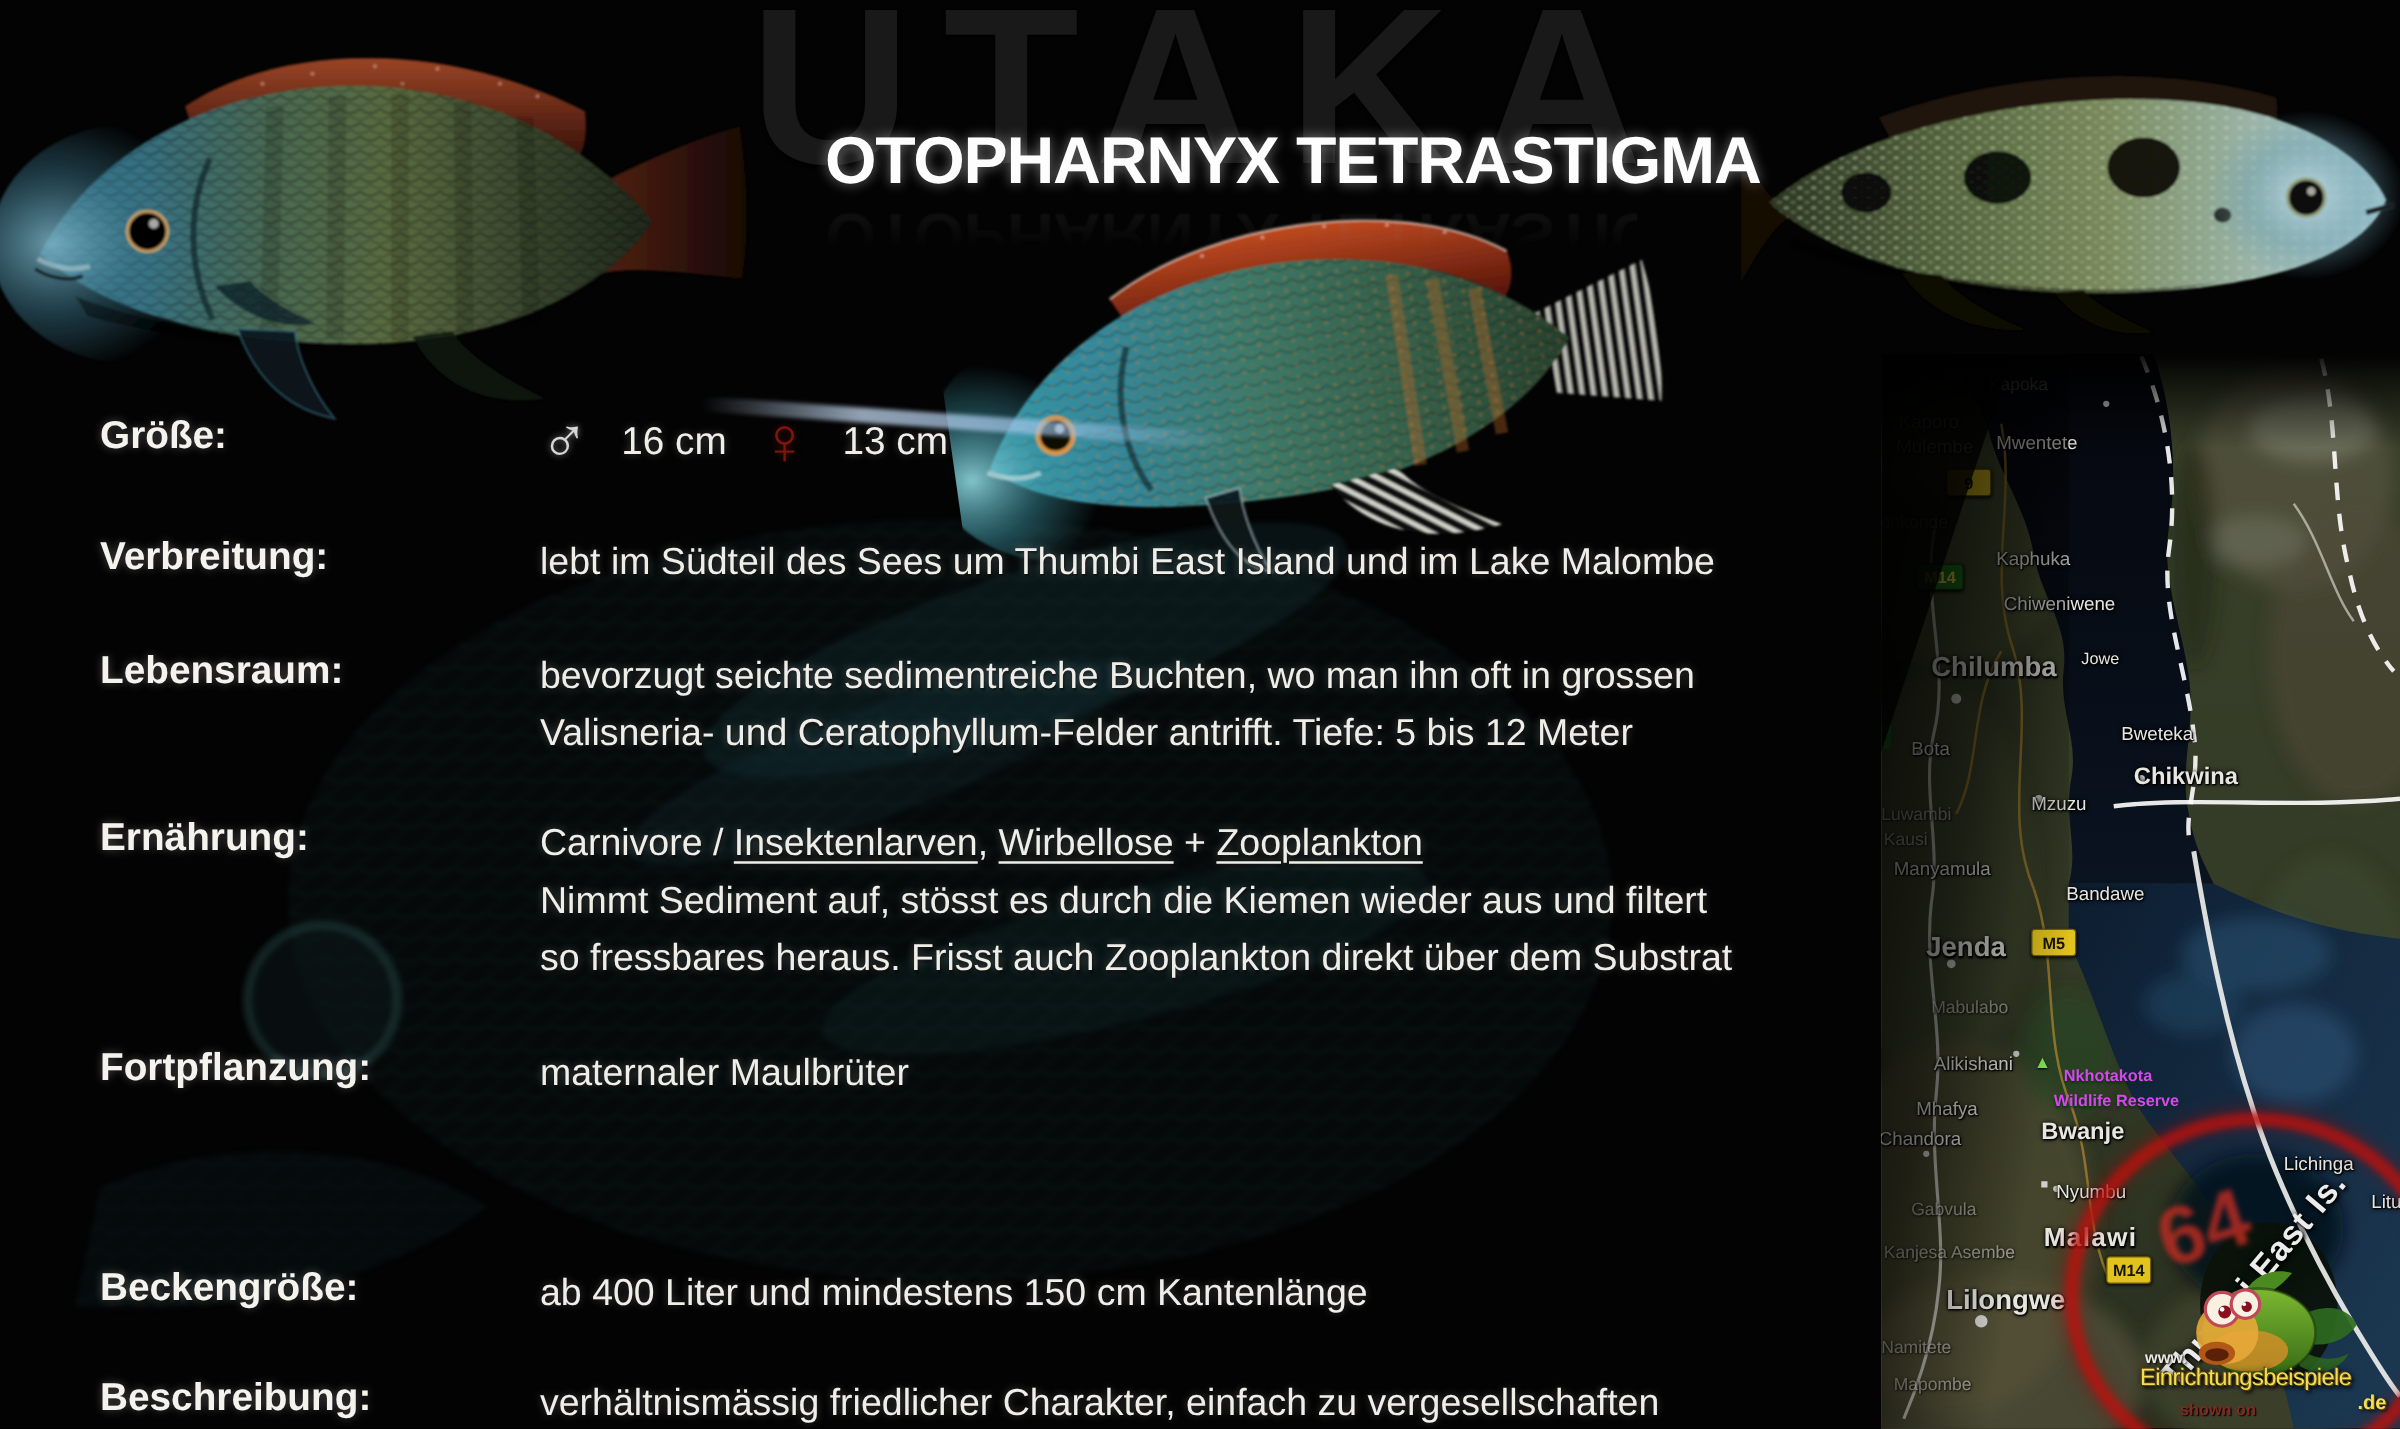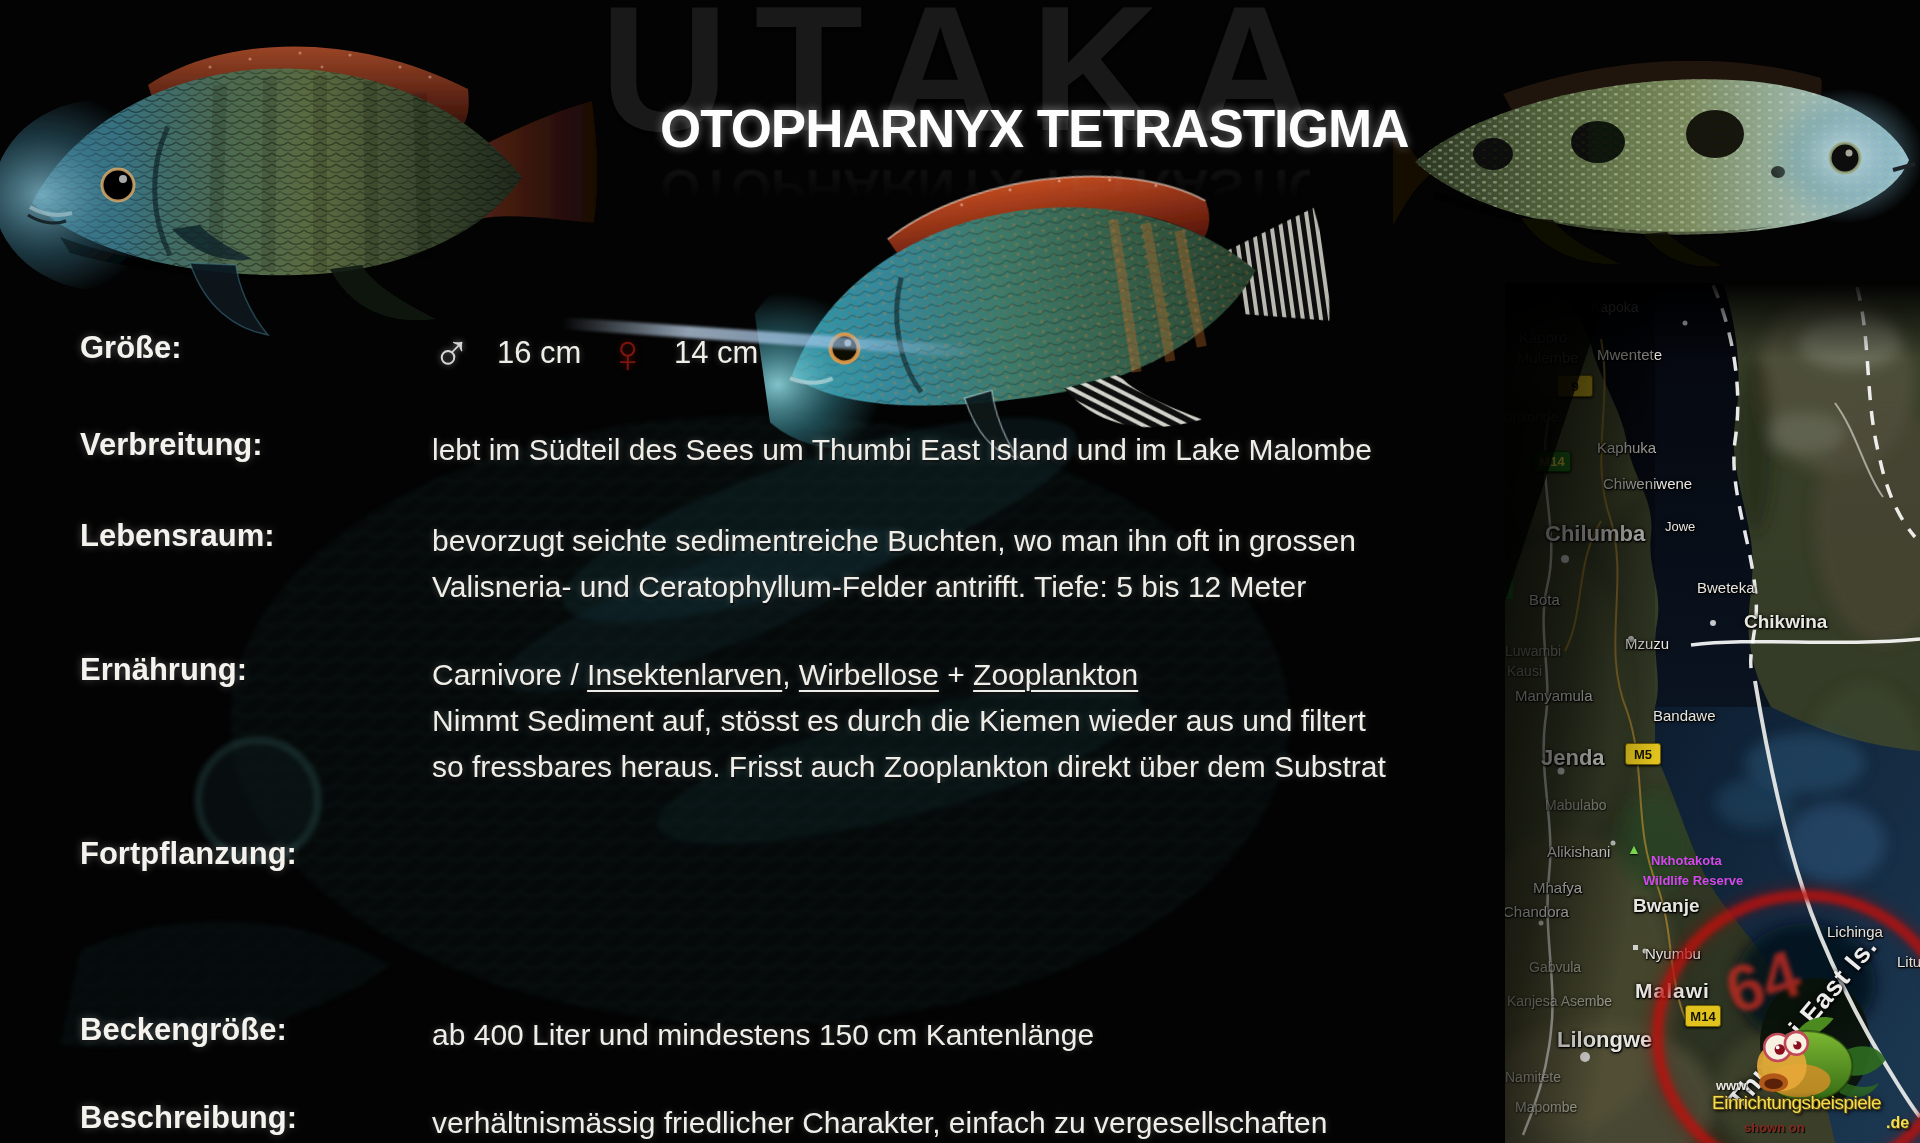--- a/index.html
+++ b/index.html
@@ -308,21 +308,21 @@
   <div class="title-reflect">OTOPHARNYX TETRASTIGMA</div>
   <div class="title">OTOPHARNYX TETRASTIGMA</div>
 
   <div class="row r-groesse">
     <div class="lab">Größe:</div>
     <div class="val">
       <div class="size-line">
         <span class="sym-male">♂</span>
         <span class="size-val">16 cm</span>
         <span class="sym-female">♀</span>
-        <span class="size-val">14 cm</span>
+        <span class="size-val">13 cm</span>
       </div>
     </div>
   </div>
 
   <div class="row r-verbreitung">
     <div class="lab">Verbreitung:</div>
     <div class="val">
       <span class="ln">lebt im Südteil des Sees um Thumbi East Island und im Lake Malombe</span>
     </div>
   </div>
@@ -340,20 +340,21 @@
     <div class="val">
       <span class="ln"><span>Carnivore / </span><span class="u">Insektenlarven</span><span>, </span><span class="u">Wirbellose</span><span> + </span><span class="u">Zooplankton</span></span>
       <span class="ln">Nimmt Sediment auf, stösst es durch die Kiemen wieder aus und filtert</span>
       <span class="ln">so fressbares heraus.  Frisst auch Zooplankton direkt über dem Substrat</span>
     </div>
   </div>
 
   <div class="row r-fortpflanzung">
     <div class="lab">Fortpflanzung:</div>
     <div class="val">
+      <span class="ln">maternaler Maulbrüter</span>
     </div>
   </div>
 
   <div class="row r-beckengroesse">
     <div class="lab">Beckengröße:</div>
     <div class="val">
       <span class="ln">ab 400 Liter und mindestens  150 cm Kantenlänge</span>
     </div>
   </div>
 
@@ -450,21 +451,21 @@
         <span class="mlbl town" style="left: 92px; top: 63px;">Mwentete</span>
         <div class="shield y" style="left: 52px; top: 92px;">9</div>
         <span class="mlbl faint" style="left: -12px; top: 126px;">monkonde</span>
         <span class="mlbl town" style="left: 92px; top: 156px;">Kaphuka</span>
         <div class="shield g" style="left: 28px; top: 168px;">M14</div>
         <span class="mlbl town" style="left: 98px; top: 192px;">Chiweniwene</span>
         <span class="mlbl big" style="left: 40px; top: 238px;">Chilumba</span>
         <span class="mlbl sm" style="left: 160px; top: 236px;">Jowe</span>
         <span class="mlbl town" style="left: 24px; top: 308px;">Bota</span>
         <span class="mlbl town" style="left: 192px; top: 296px;">Bweteka</span>
-        <span class="mlbl bold" style="left: 202px; top: 328px; margin-left: 37px;">Chikwina</span>
+        <span class="mlbl bold" style="left: 202px; top: 328px;">Chikwina</span>
         <span class="mlbl town" style="left: 120px; top: 352px;">Mzuzu</span>
         <span class="mlbl faint" style="left: 0px; top: 360px;">Luwambi</span>
         <span class="mlbl faint" style="left: 2px; top: 380px;">Kausi</span>
         <span class="mlbl town" style="left: 10px; top: 404px;">Manyamula</span>
         <span class="mlbl town" style="left: 148px; top: 424px;">Bandawe</span>
         <span class="mlbl big" style="left: 36px; top: 462px;">Jenda</span>
         <div class="shield y" style="left: 120px; top: 460px;">M5</div>
         <span class="mlbl faint" style="left: 40px; top: 514px;">Mabulabo</span>
         <span class="mlbl town" style="left: 42px; top: 560px;">Alikishani</span>
         <span class="mlbl tree" style="left: 122px; top: 558px;">▲</span>

